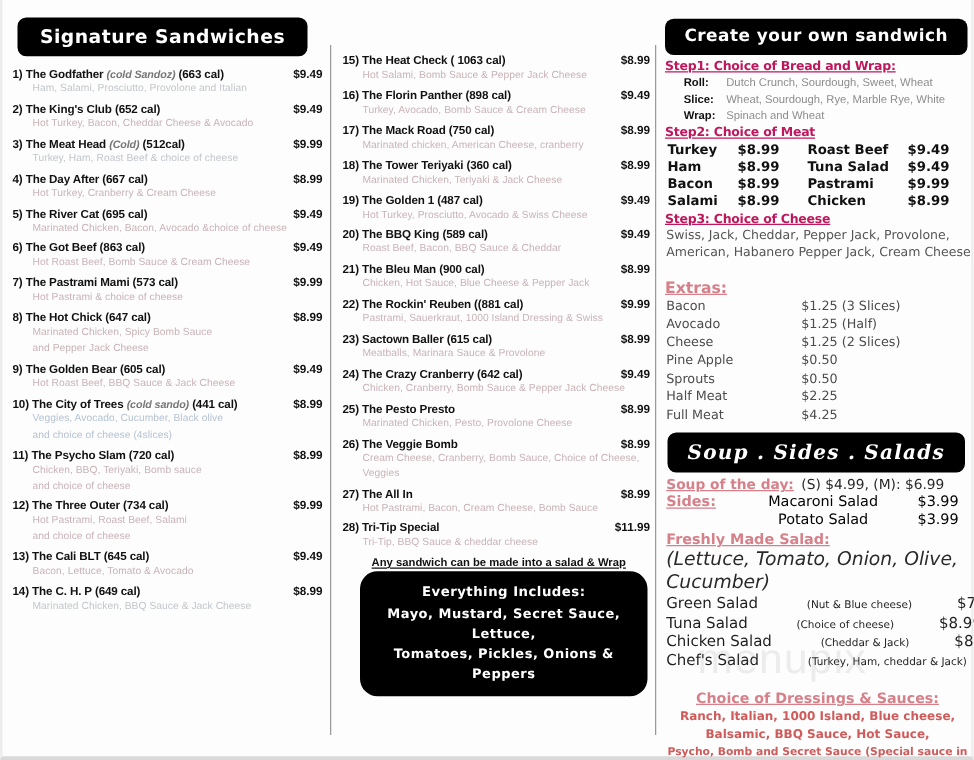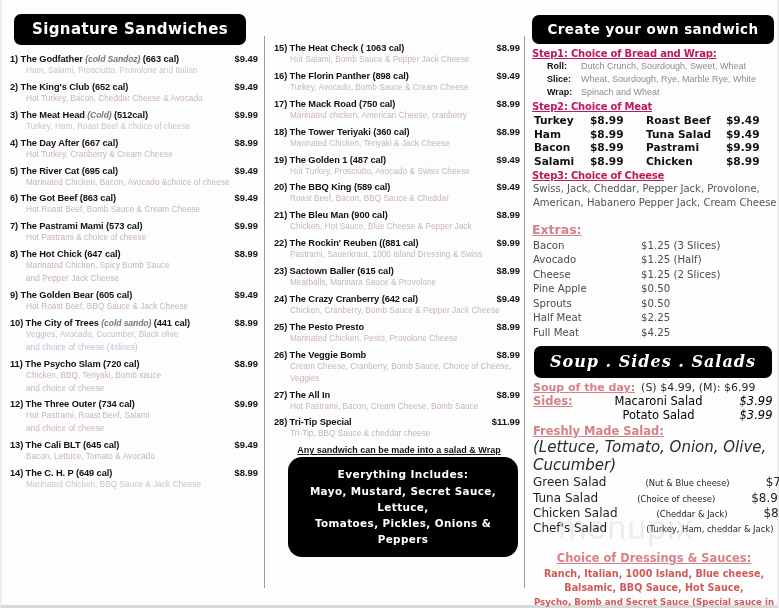--- a/index.html
+++ b/index.html
@@ -202,21 +202,21 @@
     font-family: "DejaVu Sans", sans-serif;
     align-items: baseline;
   }
   .sides-key {
     flex: 0 0 64px;
     color: #d6808a;
     font-weight: bold;
     text-decoration: underline;
   }
   .sides-name { flex: 1 1 auto; text-align: center; padding-right: 14px; }
-  .sides-price { flex: 0 0 44px; text-align: center; font-style: italic; }
+  .sides-price { flex: 0 0 44px; text-align: left; }
 
   .fresh-head {
     font-size: 11.5px;
     color: #d6808a;
     font-weight: bold;
     text-decoration: underline;
     margin: 2px 0 0 3px;
     font-family: "DejaVu Sans", sans-serif;
   }
   .fresh-sub {

